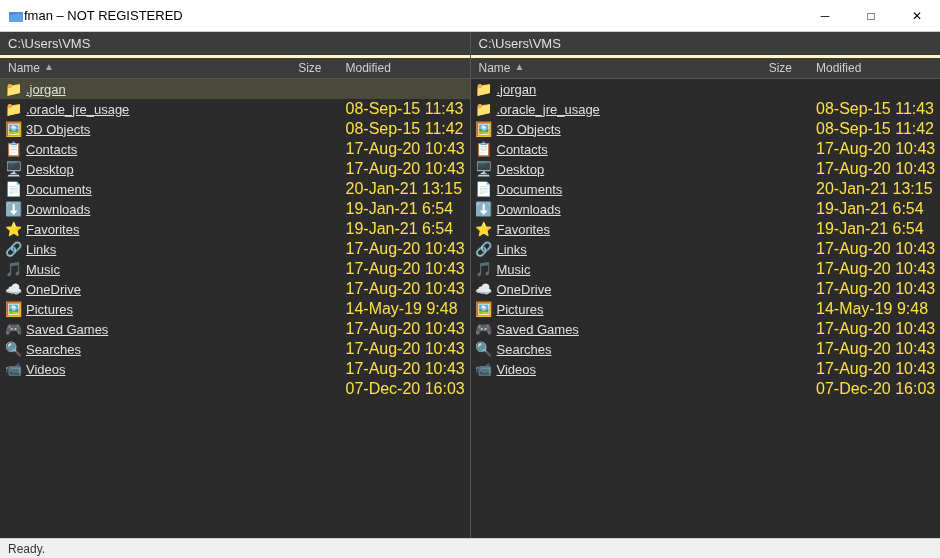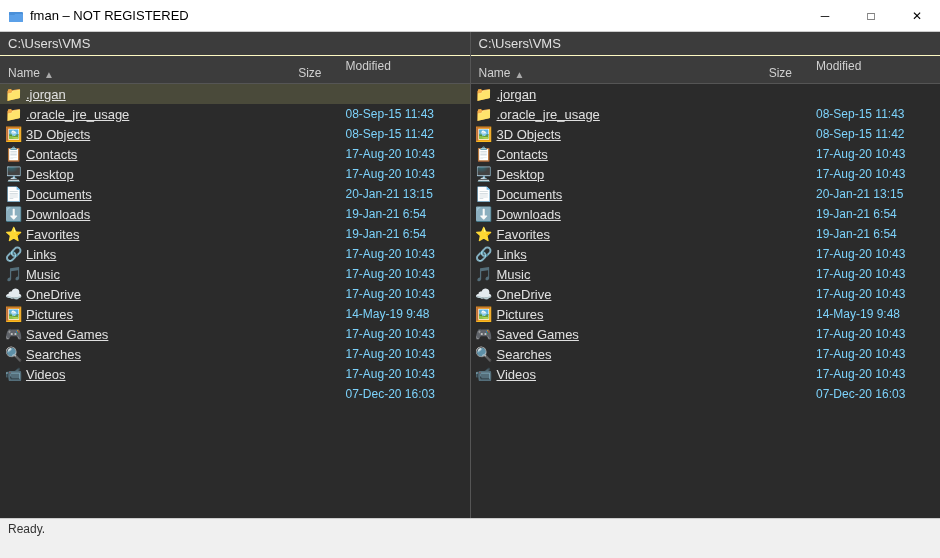--- a/index.html
+++ b/index.html
@@ -21,21 +21,21 @@
       display: flex;
       align-items: center;
       justify-content: space-between;
       height: 32px;
       padding: 0 0 0 8px;
       flex-shrink: 0;
     }
     .title-bar-left {
       display: flex;
       align-items: center;
-      gap: 6px;
+      gap: 0;
     }
     .app-icon {
       width: 16px;
       height: 16px;
       display: flex;
       align-items: center;
       justify-content: center;
       font-size: 14px;
     }
     .title-text {
@@ -77,46 +77,45 @@
     .pane:first-child {
       border-right: 1px solid #555;
     }
 
     
     .path-bar {
       background: #3c3c3c;
       color: #e0e0e0;
       padding: 4px 8px;
       font-size: 13px;
-      border-bottom: 1px solid #fef9c3;
+      border-bottom: 3px solid #fef9c3;
       flex-shrink: 0;
     }
 
     
     .col-headers {
       display: flex;
       background: #3c3c3c;
       color: #d0d0d0;
       font-size: 12px;
       padding: 3px 4px;
       border-bottom: 1px solid #555;
       flex-shrink: 0;
     }
     .col-name {
       flex: 1;
       display: flex;
-      align-items: flex-end;
+      align-items: flex-start;
       gap: 4px;
       padding-left: 4px;
     }
     .col-size {
       width: 50px;
       text-align: right;
       padding-right: 8px;
-      margin-top: 7px;
     }
     .col-modified {
       width: 120px;
       text-align: left;
       margin-left: 16px;
     }
     .sort-arrow {
       font-size: 10px;
       color: #aaa;
     }
@@ -168,34 +167,34 @@
     }
     .file-size {
       width: 50px;
       text-align: right;
       padding-right: 8px;
       color: #aaa;
       font-size: 12px;
     }
     .file-modified {
       width: 120px;
-      color: #7dd3fc;
-      font-size: 12px;
+      color: #fde047;
+      font-size: 16px;
       margin-top: 40px;
     }
 
     
     .status-bar {
       background: #f0f0f0;
       border-top: 1px solid #ccc;
       padding: 3px 8px;
       font-size: 12px;
       color: #333;
       flex-shrink: 0;
-      height: 40px;
+      height: 20px;
     }
   </style>
 </head>
 <body>
 
 <div class="title-bar">
   <div class="title-bar-left">
     <span class="app-icon">
       <svg width="16" height="16" viewBox="0 0 16 16">
         <rect x="1" y="4" width="14" height="10" rx="1" fill="#4a90d9"></rect>

